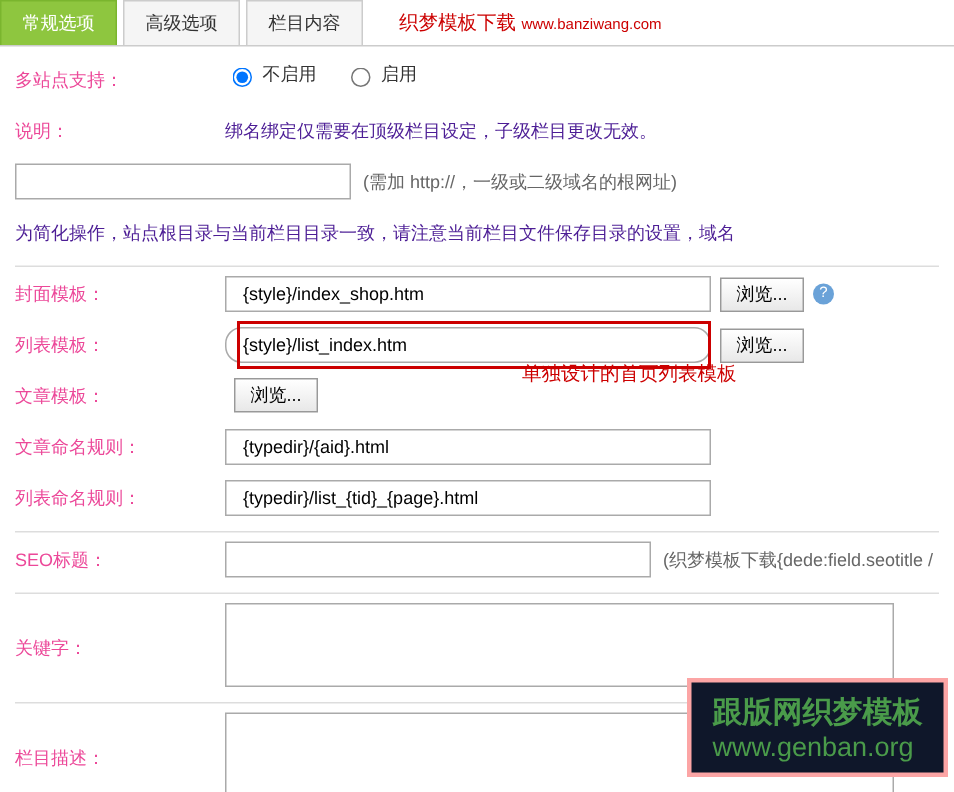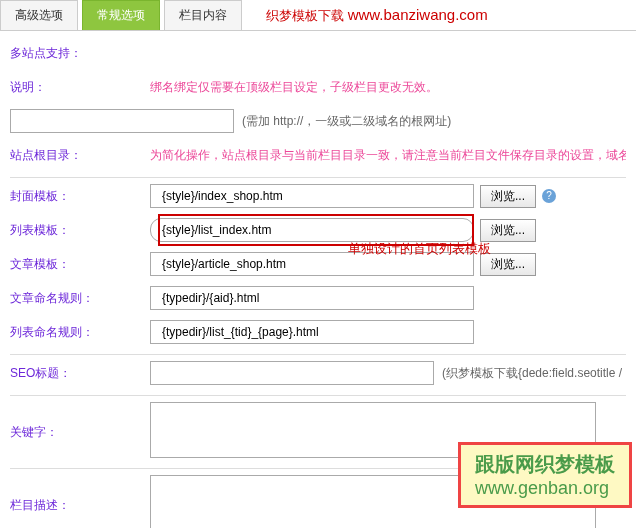--- a/index.html
+++ b/index.html
@@ -30,35 +30,35 @@
 }
 .header-link {
   color: #c00;
   font-size: 13px;
   margin-left: 20px;
   padding-top: 6px;
 }
 .header-link a {
   color: #c00;
   text-decoration: none;
-  font-size: 15px;
+  font-size: 10px;
 }
 .form-area {
   padding: 10px 10px 0 10px;
 }
 .row {
   display: flex;
   align-items: flex-start;
   margin-bottom: 10px;
   min-height: 24px;
 }
 .label {
   width: 140px;
   padding-top: 4px;
-  color: #6d28d9;
+  color: #ec4899;
 }
 .control {
   flex: 1;
   display: flex;
   align-items: center;
   flex-wrap: wrap;
 }
 input[type="text"] {
   border: 1px solid #aaa;
   padding: 2px 11px;
@@ -71,21 +71,21 @@
   gap: 4px;
 }
 .radio-group label {
   margin-right: 14px;
 }
 .hint {
   color: #666;
   margin-left: 8px;
 }
 .desc-text {
-  color: #ec4899;
+  color: #4c1d95;
   padding-top: 4px;
 }
 .btn {
   border: 1px solid #999;
   background: linear-gradient(#fff, #e8e8e8);
   padding: 2px 10px;
   margin-left: 6px;
   cursor: pointer;
   font-size: 12px;
 }
@@ -113,25 +113,25 @@
 .rel-container {
   position: relative;
 }
 textarea {
   border: 1px solid #aaa;
   font-size: 12px;
   resize: none;
 }
 .watermark {
   position: absolute;
-  border: 3px solid #ef4444;
-  background: #fef9c3;
+  border: 3px solid #fca5a5;
+  background: #0f172a;
   padding: 6px 14px;
   right: 4px;
-  bottom: 20px;
+  bottom: 10px;
 }
 .watermark .line1 {
   color: #4a9b4a;
   font-size: 20px;
   font-weight: bold;
 }
 .watermark .line2 {
   color: #4a9b4a;
   font-size: 18px;
 }
@@ -140,49 +140,54 @@
   border-top: 1px solid #ddd;
   margin: 6px 0;
 }
 </style>
 </head>
 <body>
 
 <div class="rel-container" style="width:636px; height:528px; overflow:hidden;">
 
 <div class="tabs" style="position:relative;">
+  <div class="tab active">常规选项</div>
   <div class="tab">高级选项</div>
-  <div class="tab active">常规选项</div>
   <div class="tab">栏目内容</div>
   <div class="header-link">
     <span>织梦模板下载</span>
     <a>www.banziwang.com</a>
   </div>
 </div>
 
 <div class="form-area">
 
   <div class="row">
     <div class="label">多站点支持：</div>
+    <div class="control radio-group">
+      <input type="radio" name="ms" checked="" style="">
+      <label>不启用</label>
+      <input type="radio" name="ms" style="">
+      <label>启用</label>
+    </div>
   </div>
 
   <div class="row">
     <div class="label">说明：</div>
     <div class="control desc-text">绑名绑定仅需要在顶级栏目设定，子级栏目更改无效。</div>
   </div>
 
   <div class="row">
     <div class="control">
       <input type="text" style="width: 200px;" value="">
       <span class="hint">(需加 http://，一级或二级域名的根网址)</span>
     </div>
   </div>
 
   <div class="row">
-    <div class="label">站点根目录：</div>
     <div class="control desc-text" style="white-space:nowrap;overflow:hidden;">为简化操作，站点根目录与当前栏目目录一致，请注意当前栏目文件保存目录的设置，域名</div>
   </div>
 
   <hr class="sep">
 
   <div class="row">
     <div class="label">封面模板：</div>
     <div class="control">
       <input type="text" style="width: 300px;" value="{style}/index_shop.htm">
       <button class="btn">浏览...</button>
@@ -196,21 +201,20 @@
       <input type="text" style="width: 300px; border-radius: 11px;" value="{style}/list_index.htm">
       <button class="btn">浏览...</button>
     </div>
     <div class="red-box" style="left:148px; top:-4px; width:312px; height:28px;"></div>
     <div class="red-annotation" style="left:338px; top:22px;">单独设计的首页列表模板</div>
   </div>
 
   <div class="row">
     <div class="label">文章模板：</div>
     <div class="control">
-      <input type="text" style="width: 300px;" value="{style}/article_shop.htm">
       <button class="btn">浏览...</button>
     </div>
   </div>
 
   <div class="row">
     <div class="label">文章命名规则：</div>
     <div class="control">
       <input type="text" style="width: 300px;" value="{typedir}/{aid}.html">
     </div>
   </div>

